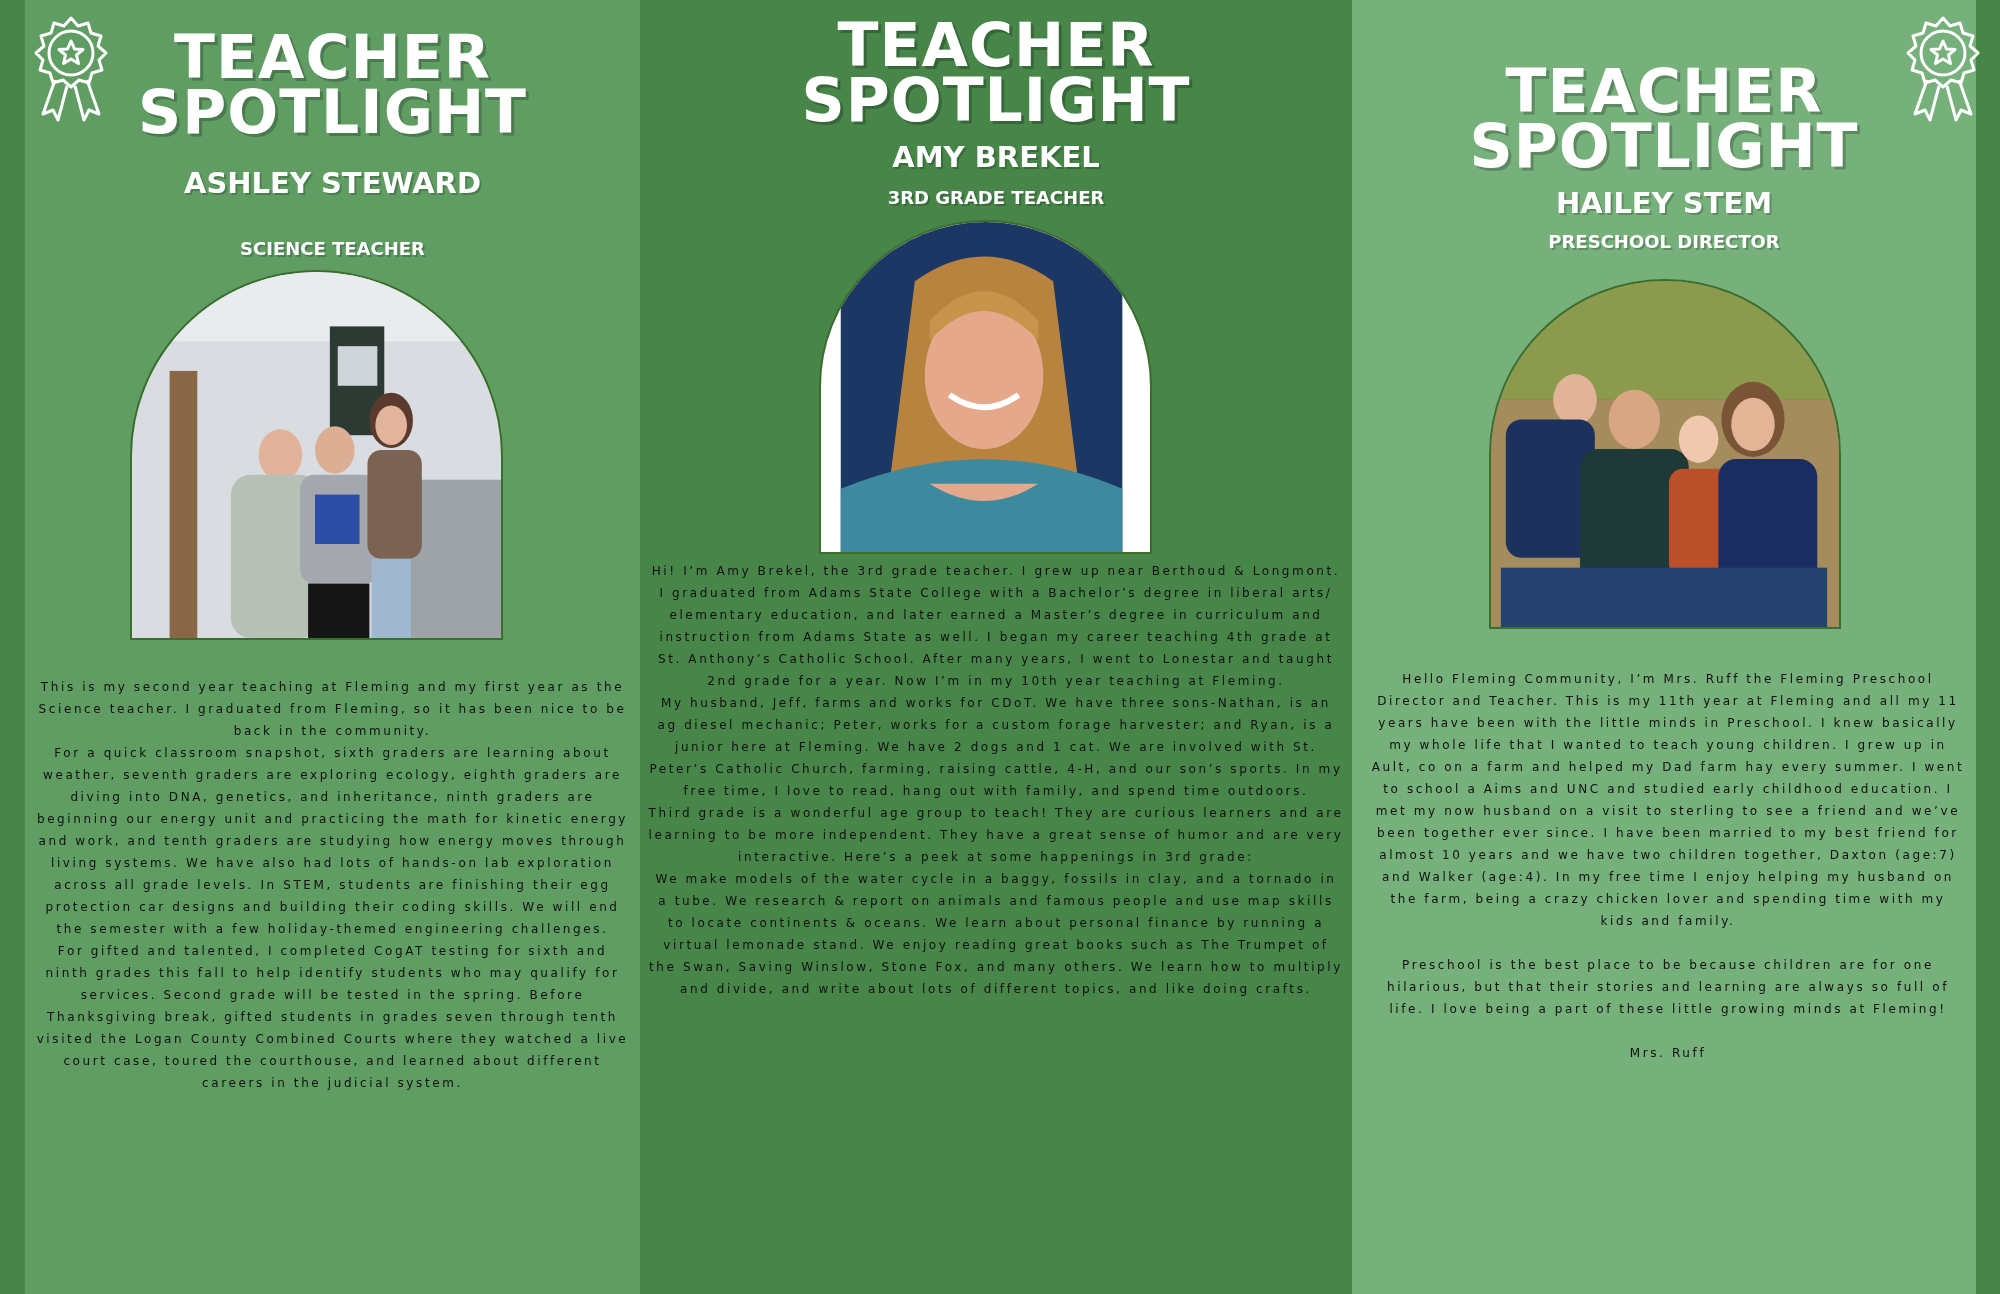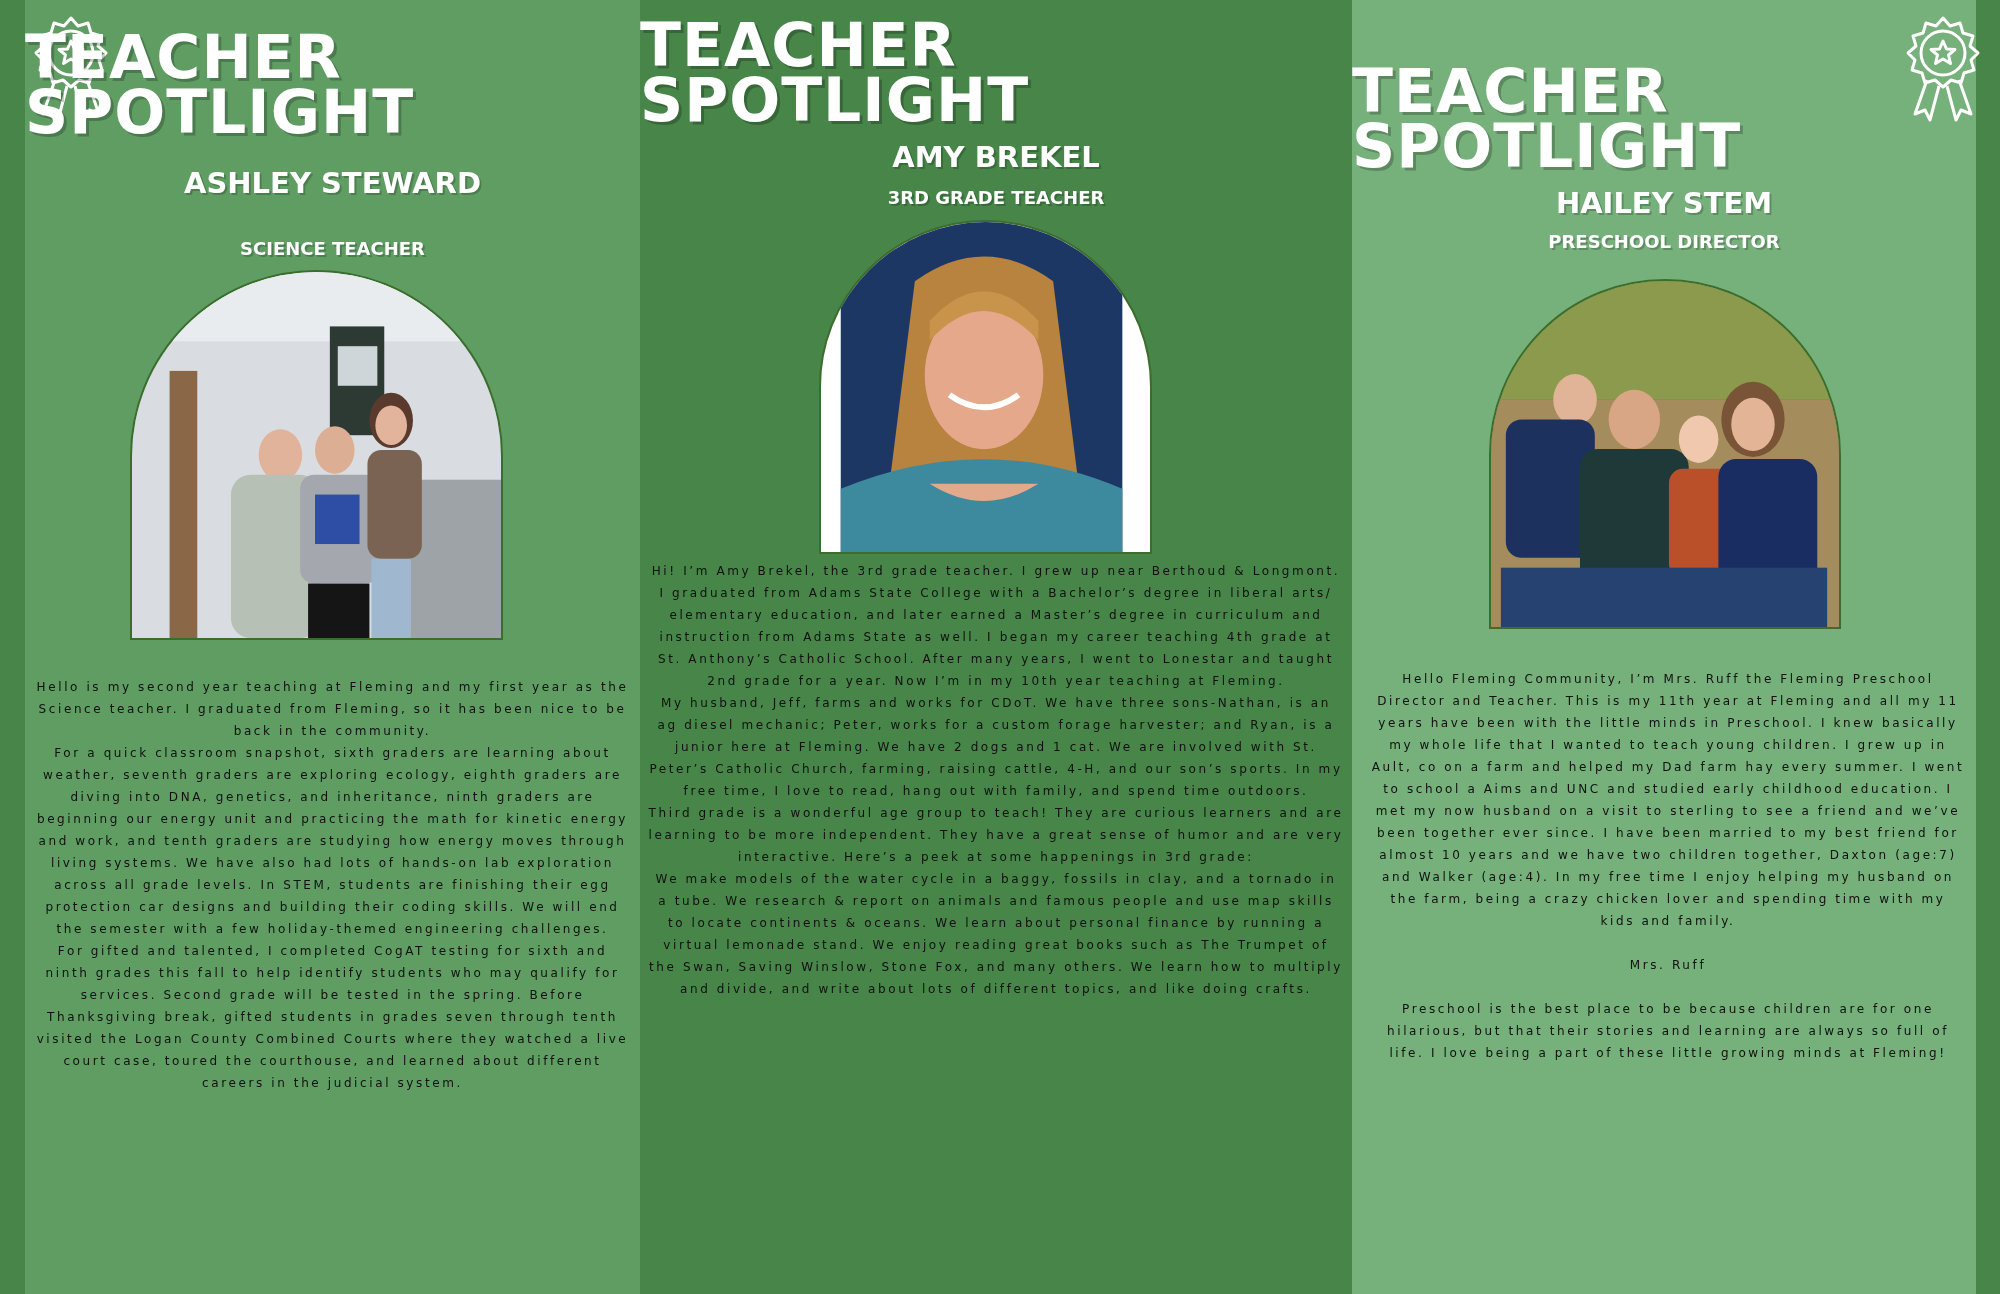--- a/index.html
+++ b/index.html
@@ -3,21 +3,21 @@
 <meta charset="utf-8">
 <style>
   html, body { margin:0; padding:0; }
   body { width:2000px; height:1294px; position:relative; overflow:hidden; background:#478549; font-family:"DejaVu Sans", sans-serif; }
   .edge-left { position:absolute; left:0; top:0; width:25px; height:1294px; background:#478549; }
   .edge-right { position:absolute; left:1976px; top:0; width:24px; height:1294px; background:#478549; }
   .panel { position:absolute; top:0; height:1294px; }
   .p1 { left:25px; width:615px; background:#5f9d63; }
   .p2 { left:640px; width:712px; background:#478549; }
   .p3 { left:1352px; width:624px; background:#76b07a; }
-  .title { position:absolute; left:0; right:0; text-align:left; color:#fff; font-family:"DejaVu Sans", sans-serif; font-weight:bold; font-size:60px; line-height:55px; letter-spacing:1px; text-shadow:3px 3px 0 rgba(0,0,0,0.22); }
+  .title { position:absolute; left:0; right:0; text-align:center; color:#fff; font-family:"DejaVu Sans", sans-serif; font-weight:bold; font-size:60px; line-height:55px; letter-spacing:1px; text-shadow:3px 3px 0 rgba(0,0,0,0.22); }
   .name { position:absolute; left:0; right:0; text-align:center; color:#fff; font-weight:bold; font-size:29px; text-shadow:2px 2px 0 rgba(0,0,0,0.2); }
   .role { position:absolute; left:0; right:0; text-align:center; color:#fff; font-weight:bold; font-size:18px; text-shadow:2px 2px 0 rgba(0,0,0,0.2); }
   .arch { position:absolute; border:2px solid #3b6d2c; border-radius:999px 999px 0 0; overflow:hidden; box-sizing:border-box; }
   .bio { position:absolute; text-align:center; color:#111; font-family:"DejaVu Sans", sans-serif; font-size:12px; letter-spacing:2.6px; line-height:22px; }
   .bio p { margin:0; }
   .bio p.gap { margin-top:22px; }
   .badge { position:absolute; width:92px; height:118px; }
 </style>
 </head>
 <body>
@@ -55,21 +55,21 @@
       <rect x="170" y="205" width="80" height="110" rx="14" fill="#a4a7ad"></rect>
       <rect x="185" y="225" width="45" height="50" fill="#2e4ea6"></rect>
       <rect x="178" y="315" width="62" height="55" fill="#151515"></rect>
       <ellipse cx="262" cy="150" rx="22" ry="28" fill="#5a3a2c"></ellipse>
       <ellipse cx="262" cy="155" rx="16" ry="20" fill="#e3b49c"></ellipse>
       <rect x="238" y="180" width="55" height="110" rx="14" fill="#7b6353"></rect>
       <rect x="242" y="290" width="40" height="80" fill="#9fb8cf"></rect>
     </svg>
   </div>
   <div class="bio" style="left:10px; width:595px; top:676px;">
-    <p>Hello is my second year teaching at Fleming and my first year as the Science teacher. I graduated from Fleming, so it has been nice to be back in the community.</p>
+    <p>This is my second year teaching at Fleming and my first year as the Science teacher. I graduated from Fleming, so it has been nice to be back in the community.</p>
     <p>For a quick classroom snapshot, sixth graders are learning about weather, seventh graders are exploring ecology, eighth graders are diving into DNA, genetics, and inheritance, ninth graders are beginning our energy unit and practicing the math for kinetic energy and work, and tenth graders are studying how energy moves through living systems. We have also had lots of hands-on lab exploration across all grade levels. In STEM, students are finishing their egg protection car designs and building their coding skills. We will end the semester with a few holiday-themed engineering challenges.</p>
     <p>For gifted and talented, I completed CogAT testing for sixth and ninth grades this fall to help identify students who may qualify for services. Second grade will be tested in the spring. Before Thanksgiving break, gifted students in grades seven through tenth visited the Logan County Combined Courts where they watched a live court case, toured the courthouse, and learned about different careers in the judicial system.</p>
   </div>
 </section>
 
 <section class="panel p2">
   <div class="title" style="top:18px;">
     <div>TEACHER</div>
     <div>SPOTLIGHT</div>
   </div>
@@ -122,16 +122,16 @@
       <ellipse cx="210" cy="160" rx="20" ry="24" fill="#f0c8ad"></ellipse>
       <rect x="180" y="190" width="65" height="110" rx="14" fill="#b9502a"></rect>
       <ellipse cx="265" cy="140" rx="32" ry="38" fill="#7a5436"></ellipse>
       <ellipse cx="265" cy="145" rx="22" ry="27" fill="#e4b497"></ellipse>
       <rect x="230" y="180" width="100" height="170" rx="18" fill="#1a2d62"></rect>
       <rect x="10" y="290" width="330" height="60" fill="#264270"></rect>
     </svg>
   </div>
   <div class="bio" style="left:18px; width:596px; top:668px;">
     <p>Hello Fleming Community, I’m Mrs. Ruff the Fleming Preschool Director and Teacher. This is my 11th year at Fleming and all my 11 years have been with the little minds in Preschool. I knew basically my whole life that I wanted to teach young children. I grew up in Ault, co on a farm and helped my Dad farm hay every summer. I went to school a Aims and UNC and studied early childhood education. I met my now husband on a visit to sterling to see a friend and we’ve been together ever since. I have been married to my best friend for almost 10 years and we have two children together, Daxton (age:7) and Walker (age:4). In my free time I enjoy helping my husband on the farm, being a crazy chicken lover and spending time with my kids and family.</p>
+    <p class="gap">Preschool is the best place to be because children are for one hilarious, but that their stories and learning are always so full of life. I love being a part of these little growing minds at Fleming!</p>
     <p class="gap">Mrs. Ruff</p>
-    <p class="gap">Preschool is the best place to be because children are for one hilarious, but that their stories and learning are always so full of life. I love being a part of these little growing minds at Fleming!</p>
   </div>
 </section>
 
 </body></html>

